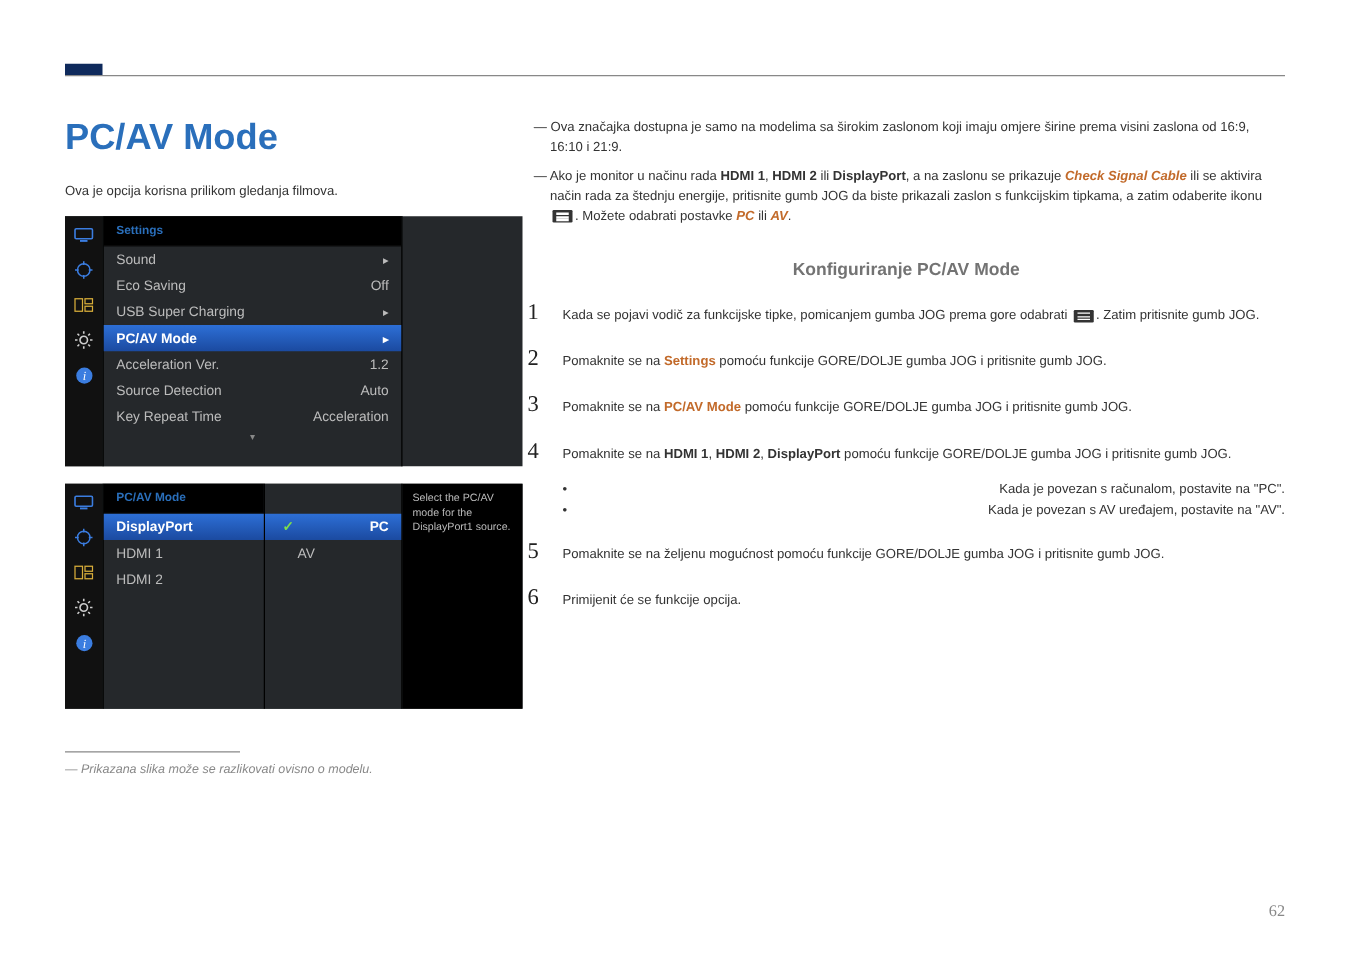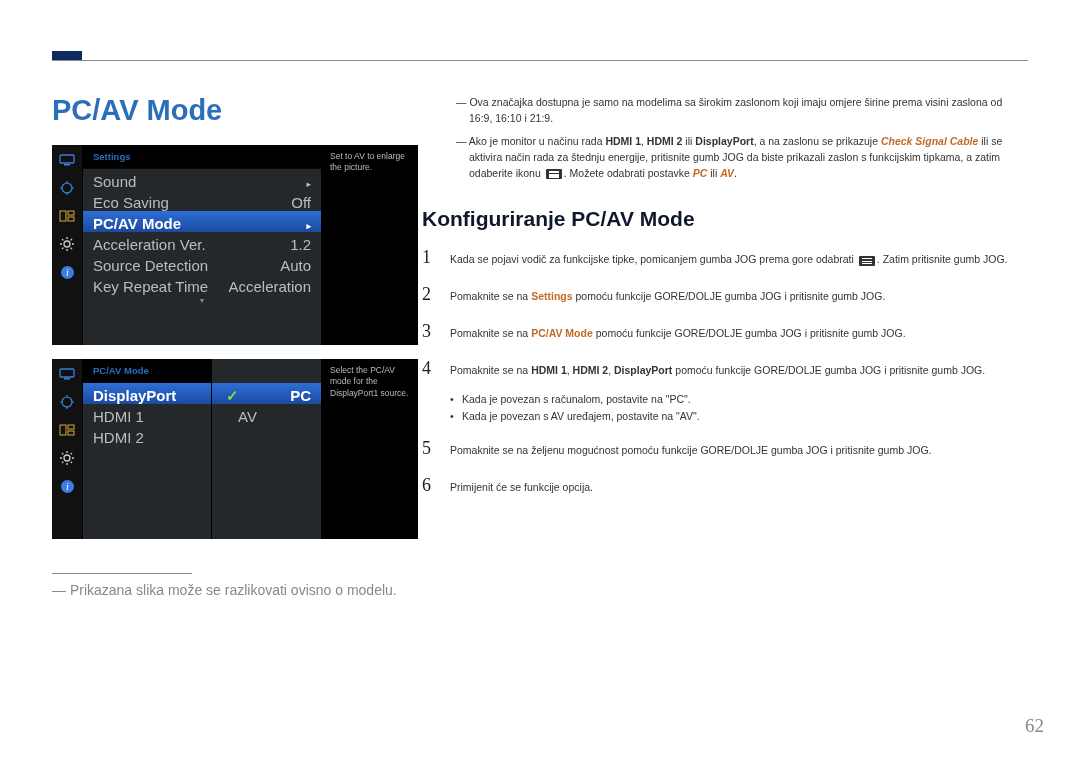--- a/index.html
+++ b/index.html
@@ -71,23 +71,23 @@
     color: #2a6fbb;
     padding: 6px 10px;
     font-size: 9.5px;
     font-weight: 600;
     border-bottom: 1px solid #0a0a0a;
     background: #000;
   }
   .osd-row {
     display: flex;
     justify-content: space-between;
-    align-items: flex-start;
+    align-items: flex-end;
     padding: 4px 10px;
-    font-size: 15px;
+    font-size: 11px;
     height: 21px;
   }
   .osd-row.sel {
     background: linear-gradient(#2d6fd6, #1b4aa0);
     color: #fff;
     font-weight: 600;
   }
   .arrow-r::after { content: "▸"; font-size: 9px; }
   .osd-help {
     flex: 1;
@@ -97,30 +97,30 @@
     line-height: 1.35;
     color: #bbb;
   }
   .footnote-rule {
     border: none;
     border-top: 1px solid #888;
     margin: 34px 0 8px 0;
     width: 140px;
   }
   .footnote {
-    font-size: 14px;
+    font-size: 10px;
     color: #888;
+    font-style: italic;
   }
   .dash-note {
     font-size: 10.5px;
     line-height: 1.55;
     padding-left: 18px;
     text-indent: -13px;
     margin-bottom: 6px;
-    margin-left: 29px;
   }
   .dash-note .em { color: #c26a2a; font-weight: bold; font-style: italic; }
   .menu-glyph {
     display: inline-flex;
     vertical-align: middle;
     width: 16px; height: 10px;
     background: #333;
     border-radius: 1px;
     position: relative;
     margin: 0 2px;
@@ -128,65 +128,67 @@
   .menu-glyph::before, .menu-glyph::after {
     content: "";
     position: absolute;
     left: 3px; right: 3px;
     height: 1.5px;
     background: #fff;
   }
   .menu-glyph::before { top: 2px; box-shadow: 0 3px 0 #fff; }
   .menu-glyph::after { top: 7px; }
   h2.section-title {
-    color: #0f172a;
-    font-size: 21px;
+    color: #737373;
+    font-size: 14px;
     font-weight: bold;
     margin: 26px 0 12px 0;
+    text-align: center;
   }
   .step {
     display: flex;
     gap: 14px;
     font-size: 10.5px;
     line-height: 1.6;
     margin-bottom: 8px;
     align-items: baseline;
   }
   .step-num {
     font-family: Georgia, 'Times New Roman', serif;
     font-size: 18px;
     font-weight: normal;
     flex: 0 0 14px;
     color: #222;
   }
   .step-body .em { color: #c26a2a; font-weight: bold; }
   .step-body b { font-weight: bold; }
-  .bullets { margin: 6px 0 8px 28px; font-size: 10.5px; line-height: 1.7; }
+  .bullets { margin: 6px 0 8px 28px; font-size: 10.5px; line-height: 1.7; text-align: right; }
   .bullets li { list-style: none; position: relative; padding-left: 12px; }
   .bullets li::before { content: "•"; position: absolute; left: 0; }
   .page-number {
     position: absolute;
     bottom: 26px;
-    right: 36px;
-    font-size: 19px;
+    right: 52px;
+    font-size: 13px;
     color: #888;
     font-family: Georgia, serif;
   }
   .chevron-down { font-size: 8px; color: #888; }
 </style>
 </head>
 <body>
 
 <div class="top-bar"></div>
 <div class="top-rule"></div>
 
 <div class="page">
 
   <div class="left-col">
     <h1 class="page-title">PC/AV Mode</h1>
+    <p class="intro">Ova je opcija korisna prilikom gledanja filmova.</p>
 
     <div class="osd">
       <div class="osd-icons">
         <span class="ico">
             <svg width="16" height="12" viewBox="0 0 16 12">
               <rect x="1" y="1" width="14" height="8" rx="1" fill="none" stroke="#3b7de0" stroke-width="1.3"></rect>
               <rect x="5" y="10" width="6" height="1.5" fill="#3b7de0"></rect>
             </svg>
           </span>
         <span class="ico">
@@ -218,39 +220,42 @@
       <div class="osd-mid">
         <div class="osd-header">Settings</div>
         <div class="osd-row">
             <span>Sound</span>
             <span class="arrow-r"></span>
           </div>
         <div class="osd-row">
             <span>Eco Saving</span>
             <span>Off</span>
           </div>
+        <div class="osd-row">
+            <span>USB Super Charging</span>
+            <span class="arrow-r"></span>
+          </div>
         <div class="osd-row sel">
             <span>PC/AV Mode</span>
             <span class="arrow-r"></span>
           </div>
         <div class="osd-row">
             <span>Acceleration Ver.</span>
             <span>1.2</span>
           </div>
         <div class="osd-row">
             <span>Source Detection</span>
             <span>Auto</span>
           </div>
         <div class="osd-row">
             <span>Key Repeat Time</span>
             <span>Acceleration</span>
           </div>
         <div style="text-align:center"><span class="chevron-down">▾</span></div>
       </div>
-      <div class="osd-help">Set to AV to enlarge the picture.</div>
     </div>
 
     <div class="osd" style="margin-top:14px; height:180px; position:relative;">
       <div class="osd-icons">
         <span class="ico">
             <svg width="16" height="12" viewBox="0 0 16 12">
               <rect x="1" y="1" width="14" height="8" rx="1" fill="none" stroke="#3b7de0" stroke-width="1.3"></rect>
               <rect x="5" y="10" width="6" height="1.5" fill="#3b7de0"></rect>
             </svg>
           </span>

